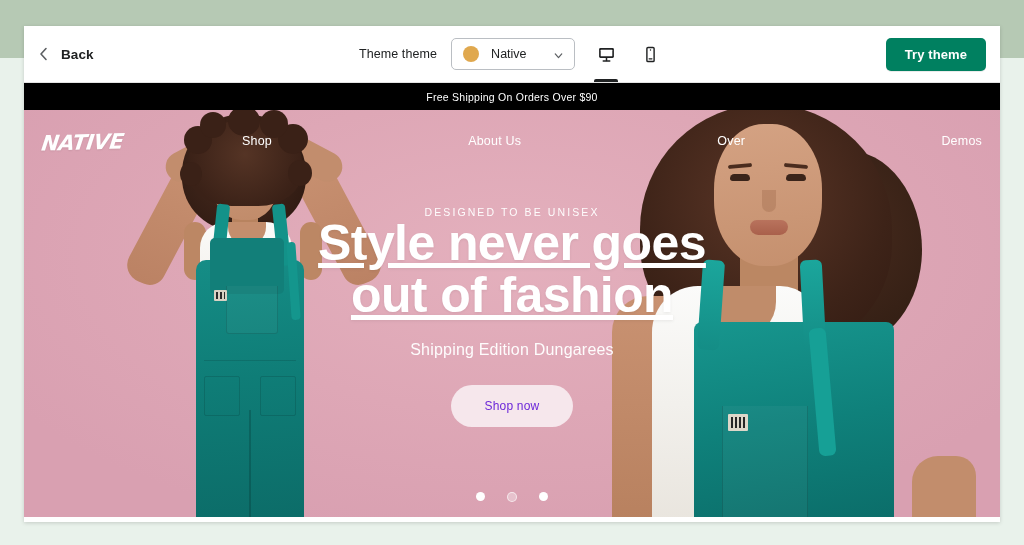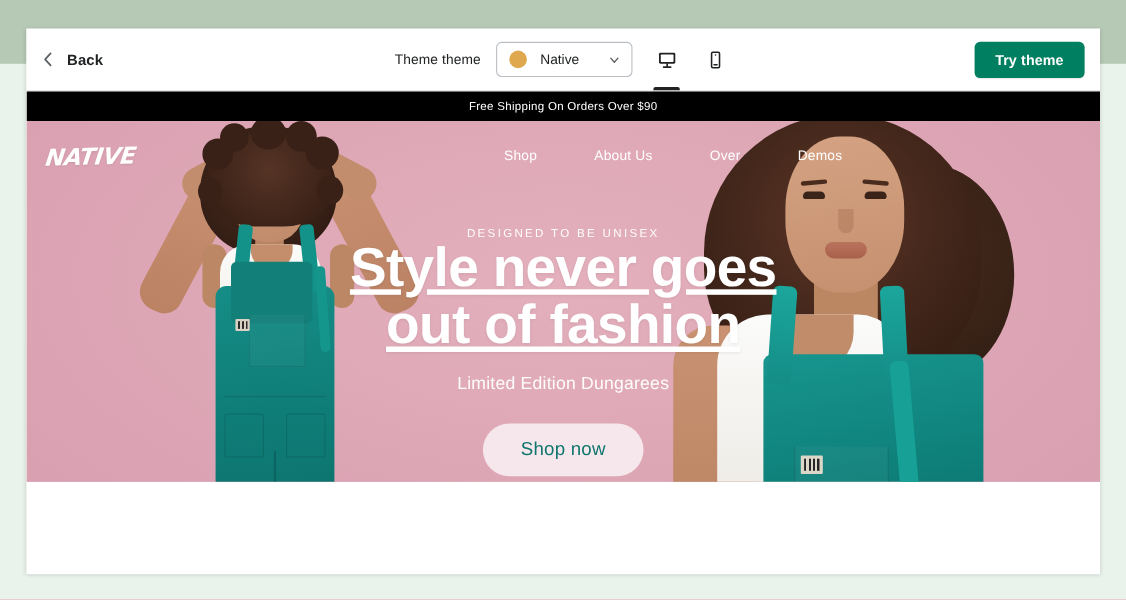--- a/index.html
+++ b/index.html
@@ -153,21 +153,21 @@
     padding: 9px 19px;
     cursor: pointer;
     letter-spacing: .1px;
     font-family: inherit;
     box-shadow: 0 1px 0 rgba(0,0,0,0.08);
   }
 
   
   .storefront {
     position: relative;
-    height: 355px;
+    height: 434px;
     overflow: hidden;
   }
 
   .announce-bar {
     height: 27px;
     background: #000000;
     color: #ffffff;
     display: flex;
     align-items: center;
     justify-content: center;
@@ -465,21 +465,21 @@
     letter-spacing: -0.5px;
     transform: skewX(-9deg) rotate(-1.5deg);
     font-family: "DejaVu Sans", sans-serif;
     text-shadow: 0 1px 2px rgba(0,0,0,0.08);
     width: 200px;
     white-space: nowrap;
   }
   .store-nav {
     flex: 1;
     display: flex;
-    justify-content: center;
+    justify-content: space-between;
     gap: 52px;
   }
   .nav-link {
     color: #ffffff;
     font-size: 12.5px;
     letter-spacing: .2px;
     cursor: pointer;
     text-decoration: none;
   }
   .store-actions {
@@ -540,22 +540,22 @@
   }
   .hero-sub {
     font-size: 16px;
     letter-spacing: .2px;
     margin-bottom: 26px;
     opacity: .97;
   }
   .shop-now-btn {
     display: inline-block;
     background: #f6e7ec;
-    color: #0f766e;
-    font-size: 17px;
+    color: #6d28d9;
+    font-size: 12px;
     border: none;
     border-radius: 30px;
     padding: 14px 34px;
     cursor: pointer;
     font-family: inherit;
     letter-spacing: .2px;
     text-align: center;
   }
 
   
@@ -729,21 +729,21 @@
 
 
       </div>
 
       <div class="hero-content">
         <div class="hero-eyebrow">DESIGNED TO BE UNISEX</div>
         <div class="hero-title">
           <div>Style never goes</div>
           <div>out of fashion</div>
         </div>
-        <div class="hero-sub">Limited Edition Dungarees</div>
+        <div class="hero-sub">Shipping Edition Dungarees</div>
         <button class="shop-now-btn">Shop now</button>
       </div>
 
       <div class="carousel-dots">
         <span class="dot"></span>
         <span class="dot active"></span>
         <span class="dot"></span>
       </div>
 
     </div>

